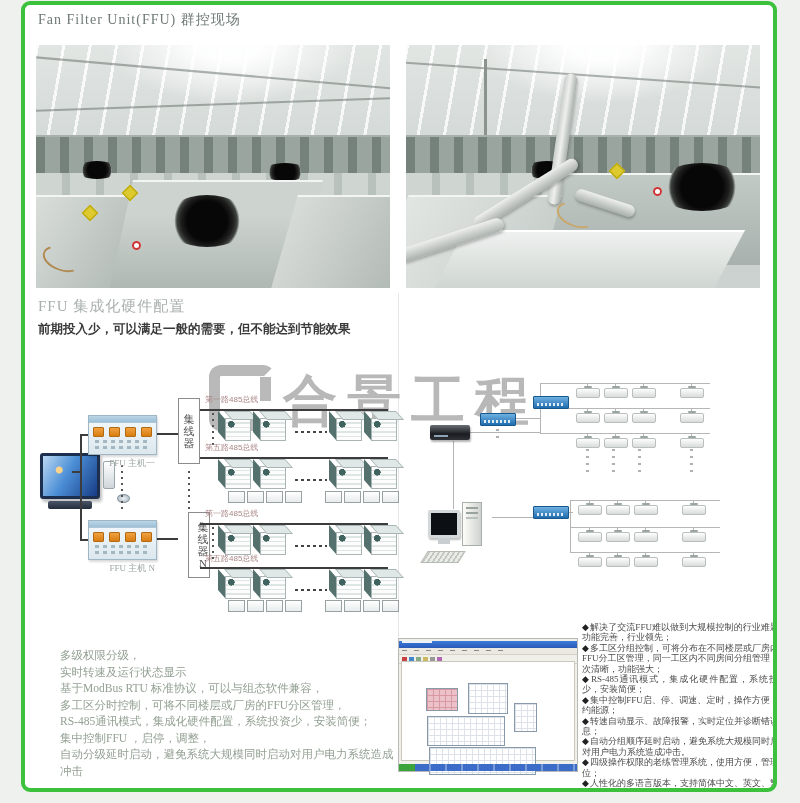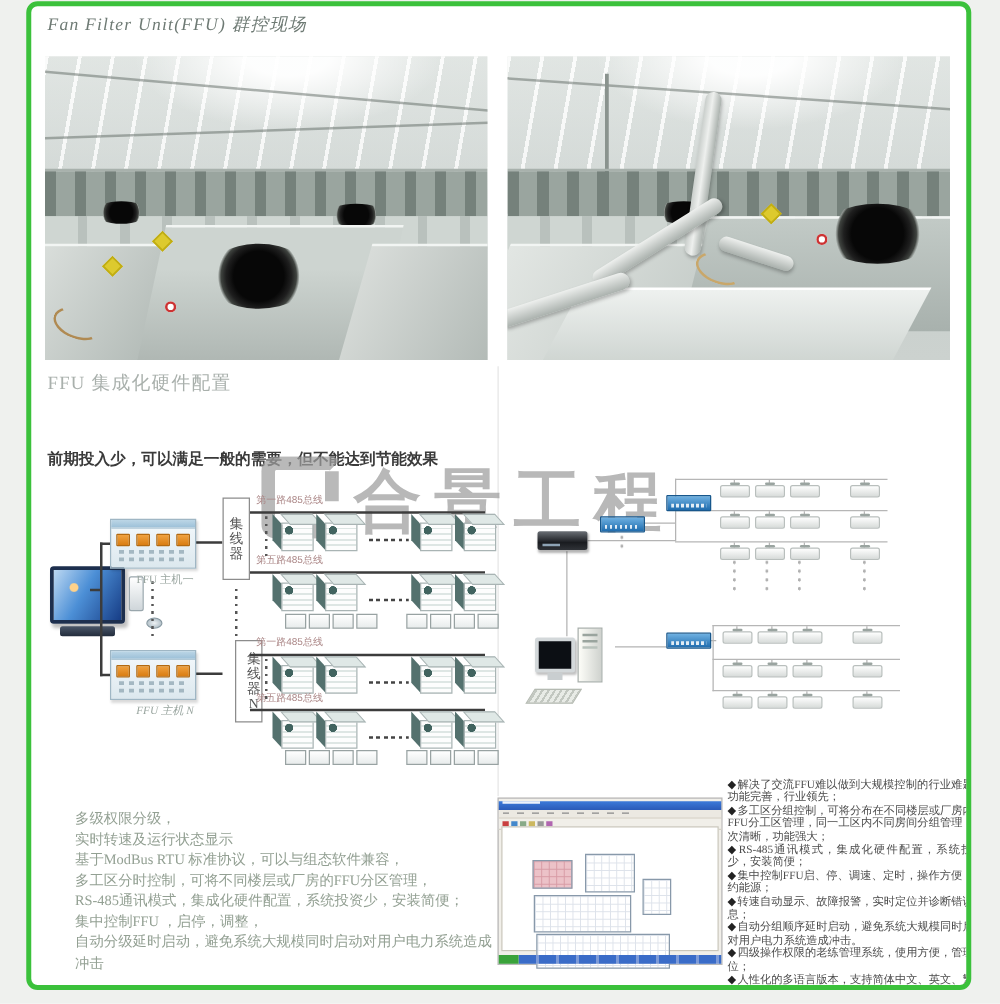--- a/index.html
+++ b/index.html
@@ -3,24 +3,24 @@
 <meta charset="utf-8">
 <style>
   html,body{margin:0;padding:0;}
   body{width:800px;height:803px;background:#eff1ee;position:relative;
        font-family:"Liberation Sans",sans-serif;overflow:hidden;}
   #frame{position:absolute;left:21px;top:1px;width:748px;height:783px;
          background:#fff;border:4px solid #3bc13b;border-radius:9px;overflow:hidden;}
   .abs{position:absolute;}
   
   .title{position:absolute;left:13px;top:6px;font-family:"Liberation Serif",serif;
-         font-size:14px;color:#6e7a74;letter-spacing:1px;font-style:italic;}
+         font-size:14px;color:#6e7a74;letter-spacing:1px;}
   .sect-h{position:absolute;font-family:"Liberation Serif",serif;font-size:15px;
           color:#a9b0ac;letter-spacing:1px;}
-  .sect-d{position:absolute;font-size:12.5px;font-weight:bold;color:#3a3a3a;line-height:17px;margin-top:38px;}
+  .sect-d{position:absolute;font-size:12.5px;font-weight:bold;color:#3a3a3a;line-height:17px;}
   .rec{color:#f00;font-size:14px;font-weight:bold;margin-left:3px;}
   .divider{position:absolute;left:373px;top:288px;width:1px;height:344px;background:#e6e6e6;}
   .lfeat{font-family:"Liberation Serif",serif;font-size:11.5px;color:#93a093;line-height:16.5px;}
   .rfeat{font-family:"Liberation Serif",serif;font-size:9px;color:#4c4c4c;line-height:10.4px;text-align:justify;}
   .dm{color:#222;margin-right:1px;}
   
   .watermark{position:absolute;left:184px;top:360px;display:flex;
              z-index:1;opacity:.72;}
   .wm-logo{width:44px;height:44px;border:11px solid #9f9f9f;border-radius:12px;
            border-right-color:transparent;position:relative;margin-right:8px;}
@@ -230,21 +230,21 @@
     <div class="hd"></div>
     <div class="btns">
         <div class="pbtn"></div>
         <div class="pbtn"></div>
         <div class="pbtn"></div>
         <div class="pbtn"></div>
       </div>
     <div class="dr"></div>
     <div class="dr"></div>
   </div>
-  <div class="plabel" style="left:63px;top:557px;font-style:italic;">FFU 主机 N</div>
+  <div class="plabel" style="left:63px;top:557px;">FFU 主机 N</div>
 
   <div class="hub" style="left:153px;top:393px;">
     <span>集线器</span>
   </div>
   <div class="hub" style="left:163px;top:507px;justify-content:flex-end;">
     <span>集线器N</span>
   </div>
 
   <div class="buslabel" style="left:180px;top:389px;">第一路485总线</div>
   <div class="hl" style="left:175px;top:404px;width:188px;"></div>

